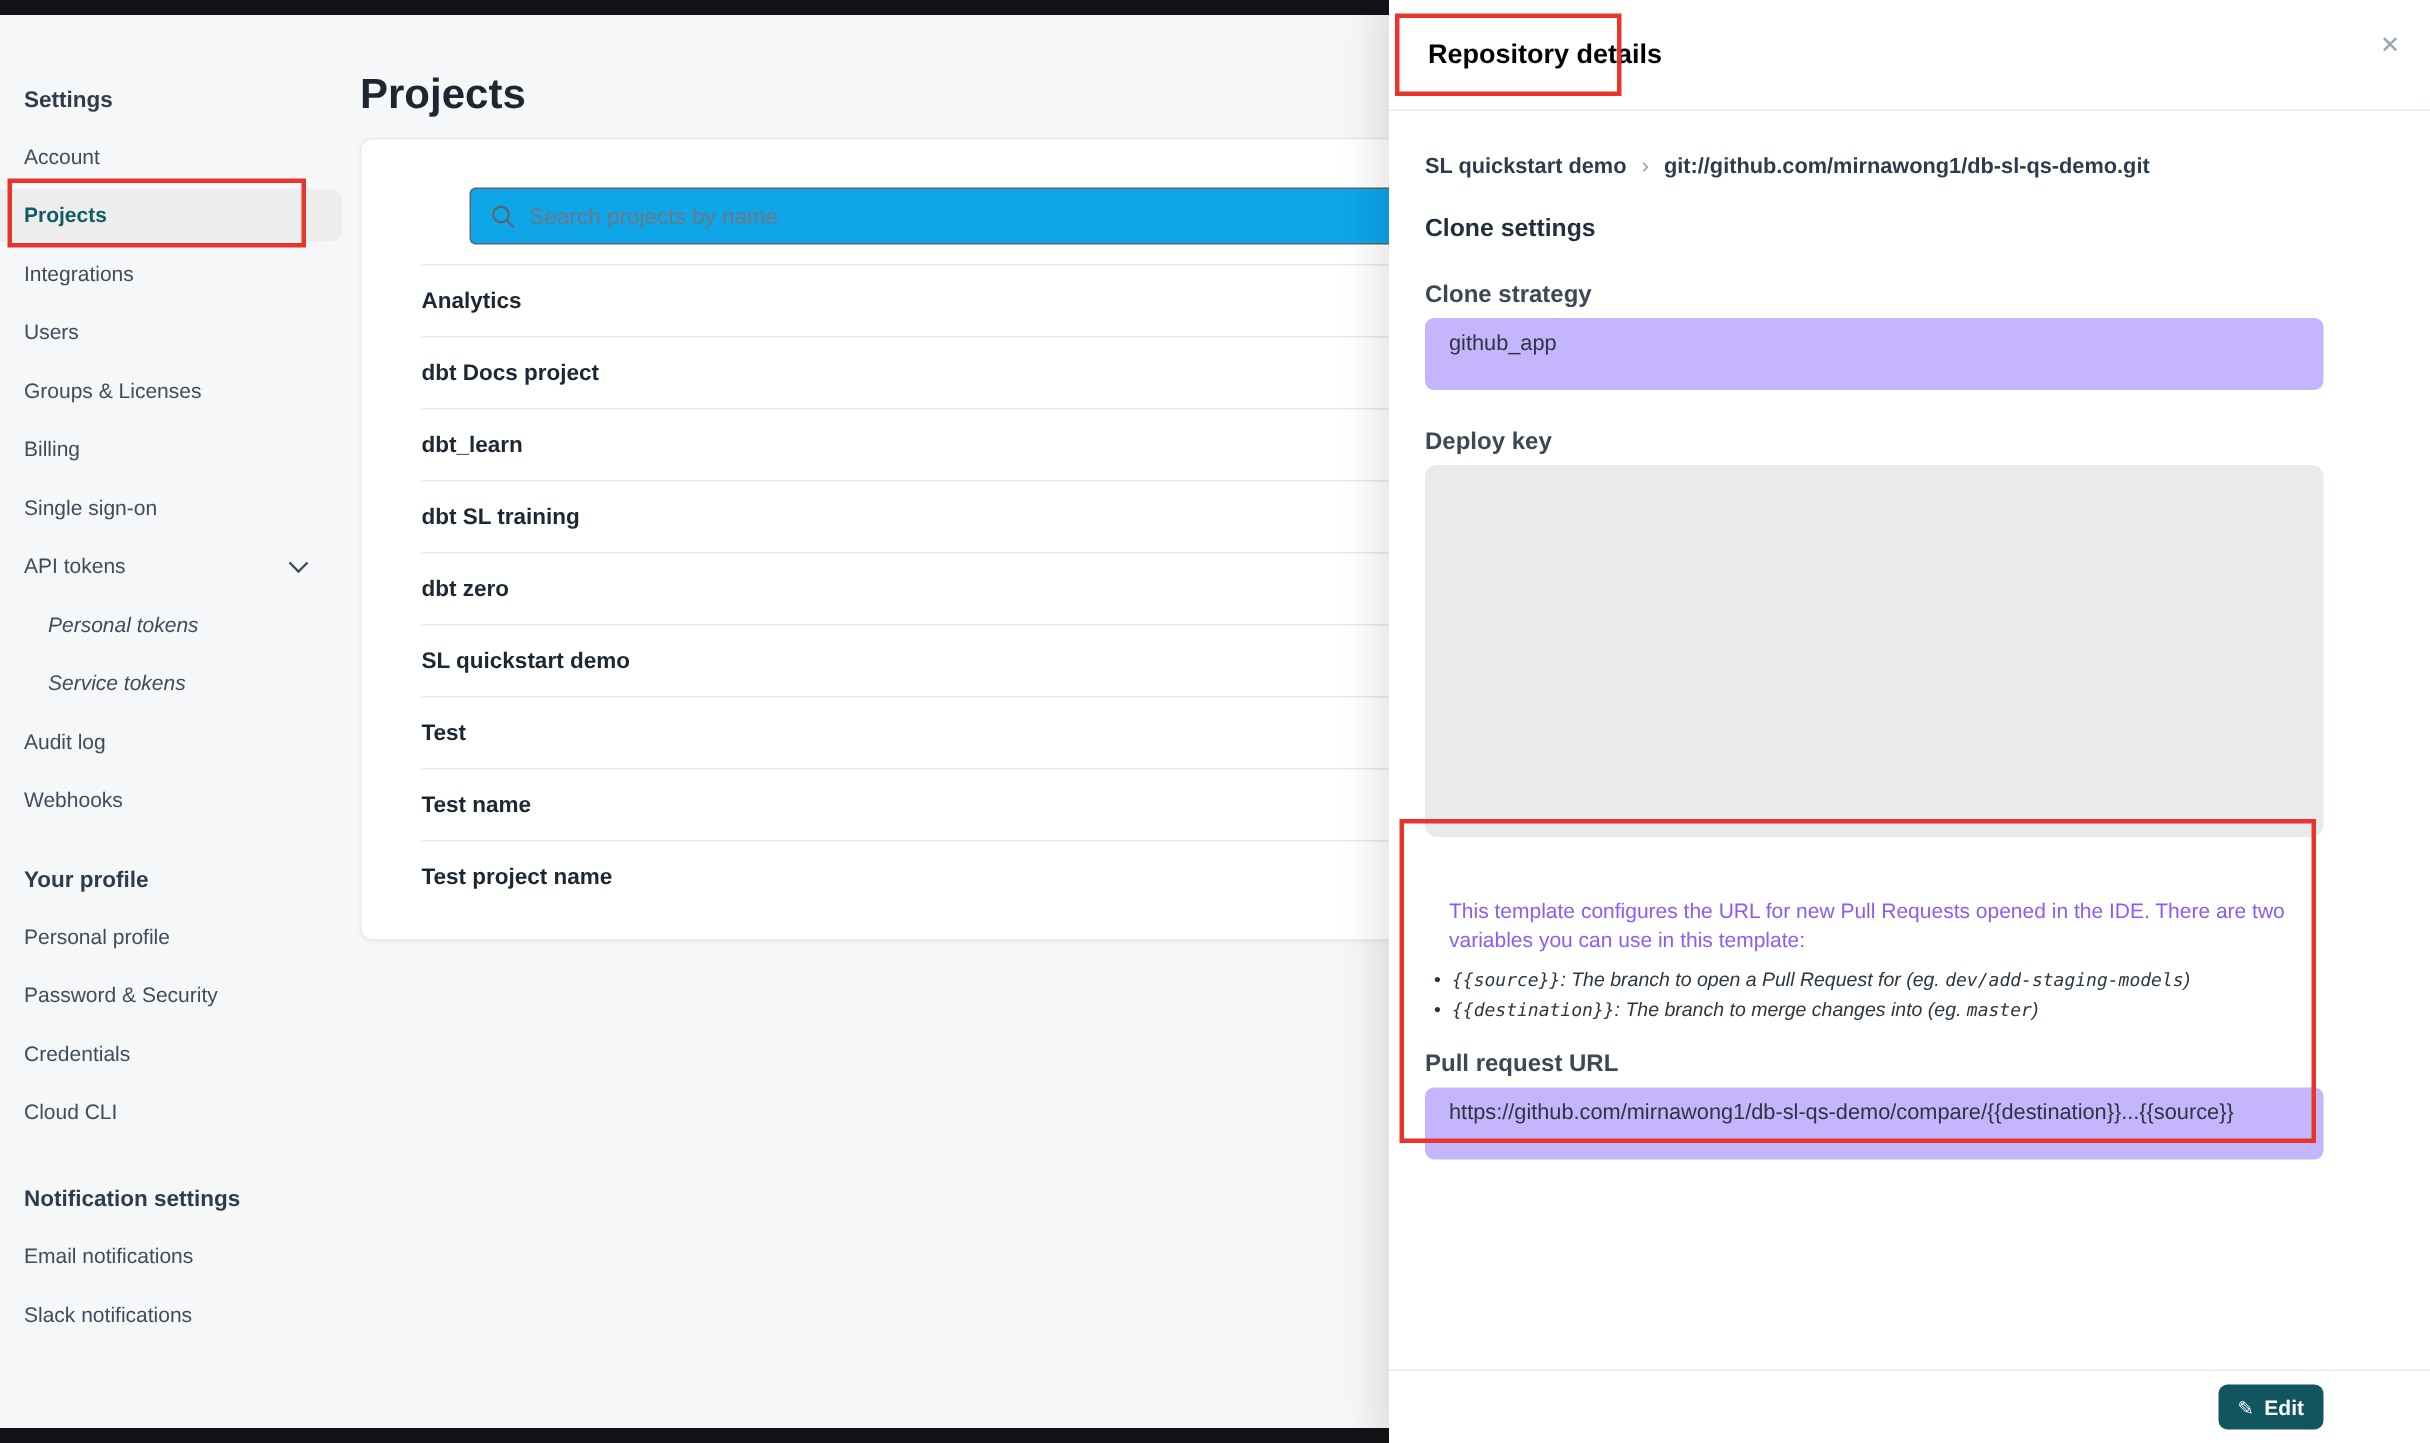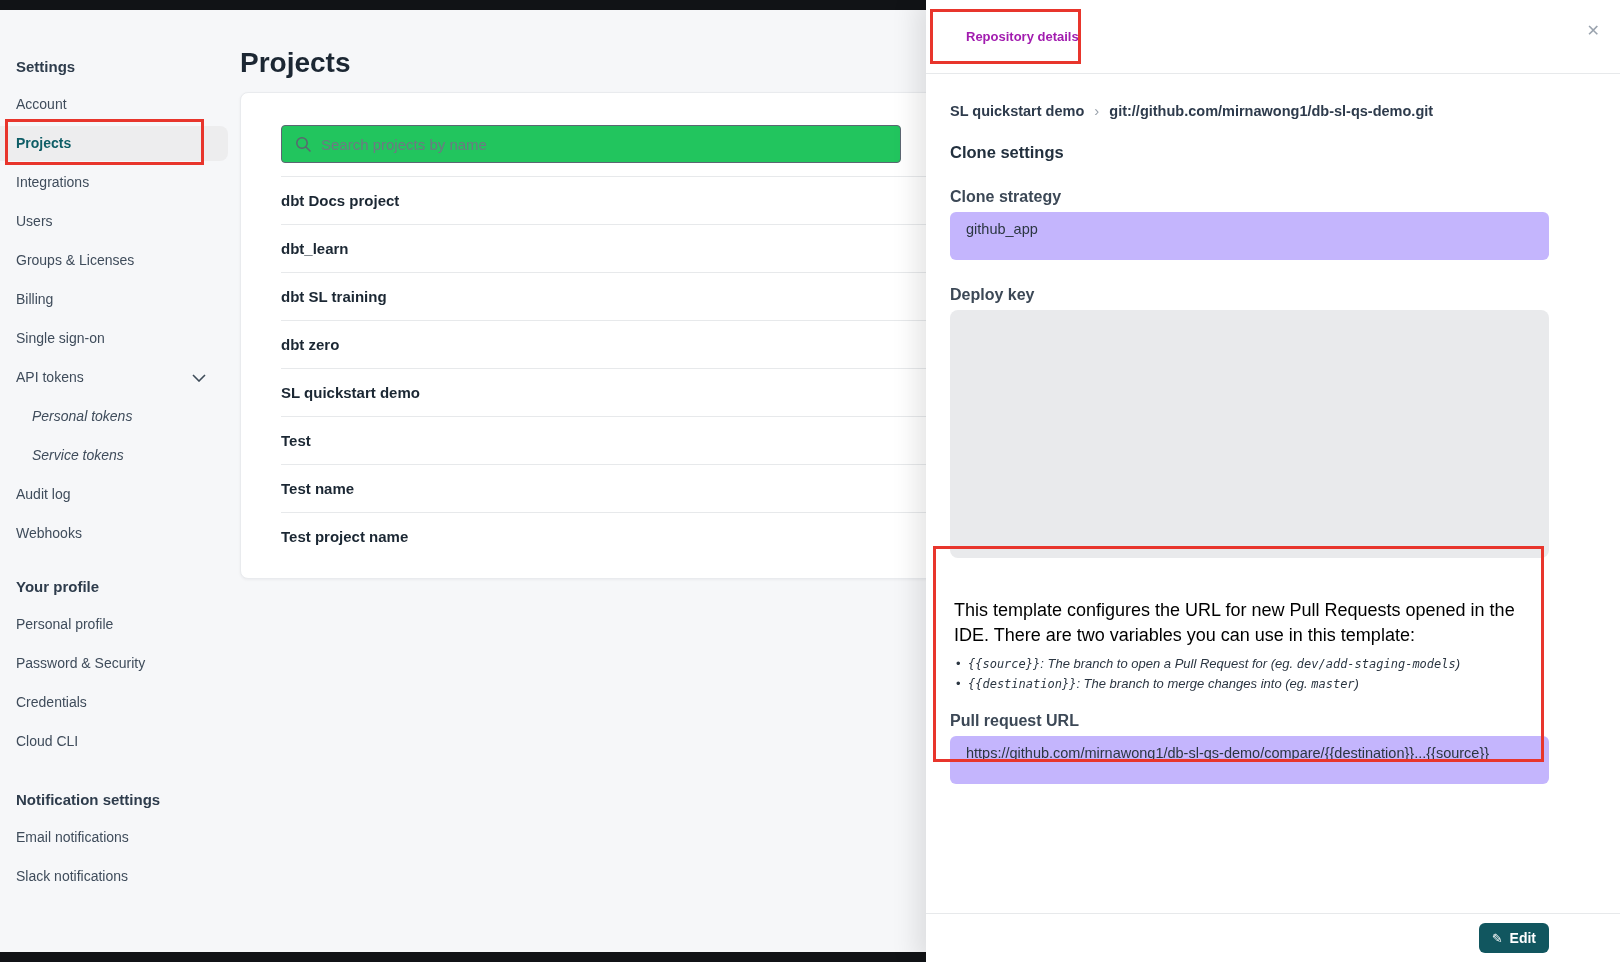--- a/index.html
+++ b/index.html
@@ -30,49 +30,49 @@
   .chev { position:absolute; right:34px; top:16px; z-index:2; }
   .h-profile { margin-top:24px !important; }
   .h-notif   { margin-top:29px !important; }
 
   
   .main { position:absolute; left:240px; top:10px; }
   .main h1 { margin:36px 0 0 0; font-size:28px; line-height:34px; color:#1c2733; }
   .card { margin-top:12px; width:1270px; background:#fff; border:1px solid #e9ebee;
           border-radius:8px; padding:32px 40px 18px 40px; box-shadow:0 1px 3px rgba(16,24,40,.05); }
   .search { position:relative; width:620px; height:38px; border:1px solid #5c6672;
-            border-radius:4px; background:#22c55e; }
+            border-radius:4px; background:#0ea5e9;margin-left:32px; }
   .search svg { position:absolute; left:13px; top:10px; }
   .search input { position:absolute; left:37px; top:0; width:calc(100% - 44px); height:100%;
                   border:none; outline:none; font-size:15px; color:#2b3440; background:transparent;
                   font-family:inherit; }
   .search input::placeholder { color:#6e7883; }
   .plist { list-style:none; margin:13px 0 0 0; padding:0; }
   .plist li { height:48px; line-height:48px; border-top:1px solid #e7e9eb; font-weight:bold;
               font-size:15px; color:#1b2733; cursor:pointer; }
 
   
   .drawer { position:absolute; left:926px; top:0; width:694px; height:962px; background:#fff;
             box-shadow:-10px 0 24px rgba(0,0,0,.10); display:flex; flex-direction:column; z-index:10; }
   .drawer-header { flex:none; height:74px; border-bottom:1px solid #e7e9eb; position:relative;
                    display:flex; align-items:center; padding-left:24px; }
-  .drawer-header h2 { margin:16px; font-size:13px; color:#a21caf; }
+  .drawer-header h2 { margin:2px; font-size:18px; color:#000000; }
   .close { position:absolute; right:20px; top:23px; font-size:16px; color:#9aa3ae; cursor:pointer;
            line-height:1; }
   .drawer-body { flex:1; padding:0 71px 0 24px; overflow:hidden; }
   .crumbs { margin-top:28px; font-size:14.5px; font-weight:bold; color:#2e3b4c; }
   .crumb-sep { color:#99a1ab; font-weight:normal; margin:0 10px; font-size:15px; }
   .clone-h { margin:24px 0 0 0; font-size:16.5px; color:#22303e; }
   .flabel { display:block; margin-top:26px; font-size:16px; font-weight:bold; color:#3c4856; }
   .field { margin-top:6px; height:48px; line-height:34px; background:#c4b5fd; border-radius:6px;
            padding:0 16px; font-size:14.5px; color:#2b3642; white-space:nowrap; overflow:hidden; }
   .deploy-box { margin-top:6px; height:248px; background:#e9eaec; border-radius:8px; }
   .pr { margin-top:40px; }
   .pr h3 { margin:0; font-size:17px; color:#22303e; }
-  .pr p { margin:8px 0 0 4px; font-size:18px; color:#000000; line-height:1.38; max-width:596px; }
+  .pr p { margin:8px 0 0 16px; font-size:14px; color:#8b5cf6; line-height:1.38; max-width:596px; }
   .pr ul { margin:6px 0 0 0; padding-left:18px; list-style:none; }
   .pr li { position:relative; font-size:13px; font-style:italic; color:#2b3642; line-height:1.55; }
   .pr li::before { content:"\2022"; position:absolute; left:-12px; font-style:normal; }
   .code { font-family:"DejaVu Sans Mono", monospace; font-size:12px; }
   .pr .flabel { margin-top:18px; }
   .drawer-footer { flex:none; height:49px; border-top:1px solid #e7e9eb; display:flex;
                    align-items:center; justify-content:flex-end; padding-right:71px; }
   .edit-btn { display:flex; align-items:center; gap:7px; background:#11565f; color:#fff;
               border:none; border-radius:6px; height:30px; padding:0 13px; font-size:14px;
               font-weight:bold; cursor:pointer; font-family:inherit; }
@@ -136,20 +136,21 @@
     <h1>Projects</h1>
     <section class="card">
       <div class="search">
         <svg width="17" height="17" viewBox="0 0 17 17">
           <circle cx="7" cy="7" r="5.2" fill="none" stroke="#5b6570" stroke-width="1.5"></circle>
           <line x1="11" y1="11" x2="15.5" y2="15.5" stroke="#5b6570" stroke-width="1.5"></line>
         </svg>
         <input type="text" placeholder="Search projects by name" style="">
       </div>
       <ul class="plist">
+        <li>Analytics</li>
         <li>dbt Docs project</li>
         <li>dbt_learn</li>
         <li>dbt SL training</li>
         <li>dbt zero</li>
         <li>SL quickstart demo</li>
         <li>Test</li>
         <li>Test name</li>
         <li>Test project name</li>
       </ul>
     </section>

